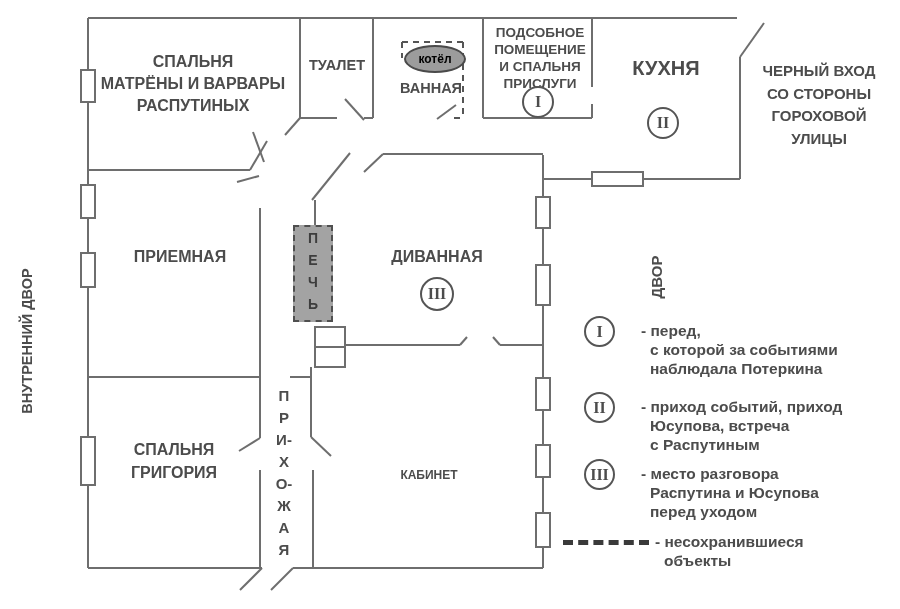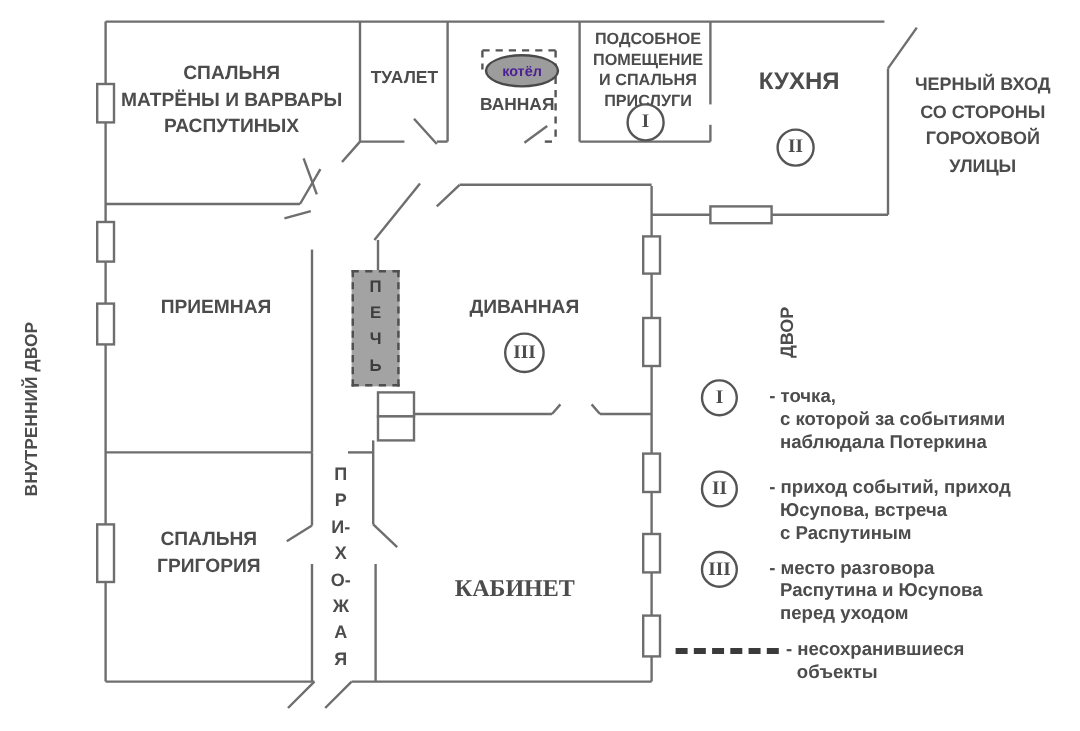--- a/index.html
+++ b/index.html
@@ -10,21 +10,21 @@
   .vert{transform:rotate(-90deg);}
   .circle{position:absolute;border:2px solid #555;border-radius:50%;background:#fff;
           display:flex;align-items:center;justify-content:center;
           font-family:"Liberation Serif",serif;font-weight:bold;color:#4c4c4c;}
   .stove{position:absolute;left:293px;top:225px;width:36px;height:93px;background:#a3a3a3;
          border:2px dashed #4f4f4f;display:flex;align-items:center;justify-content:center;}
   .stove-txt{writing-mode:vertical-rl;text-orientation:upright;letter-spacing:6px;
              font-size:14px;font-weight:bold;color:#3d3d3d;}
   .boiler{position:absolute;left:404px;top:45px;width:58px;height:24px;background:#9c9c9c;
           border:2px solid #4a4a4a;border-radius:50%;display:flex;align-items:center;
-          justify-content:center;font-size:12px;font-weight:bold;color:#4c1d95;}
+          justify-content:center;font-size:12px;font-weight:bold;color:#000000;}
   .hall-letters{position:absolute;left:272px;top:385px;width:24px;font-size:15px;
                 font-weight:bold;text-align:center;line-height:22px;}
   .legend-text{position:absolute;left:641px;font-size:15.5px;font-weight:bold;
                line-height:19px;text-align:left;}
   .legend-text div+div{padding-left:9px;}
   .dash-sample{position:absolute;left:563px;top:540px;width:86px;height:0;
                border-top:5px dashed #3a3a3a;}
 </style>
 </head>
 <body>
@@ -160,27 +160,27 @@
     <div>П</div>
     <div>Р</div>
     <div>И-</div>
     <div>Х</div>
     <div>О-</div>
     <div>Ж</div>
     <div>А</div>
     <div>Я</div>
   </div>
 
-  <div class="lbl" style="left:369px;top:480px;width:120px;font-size:20px;font-family:Liberation Serif, serif;">КАБИНЕТ</div>
+  <div class="lbl" style="left:369px;top:468px;width:120px;font-size:12px;">КАБИНЕТ</div>
 
   <div class="lbl" style="left:100px;top:582px;width:180px;font-size:16px;margin-top:48px;">ПАРАДНЫЙ ВХОД</div>
 
   <div class="circle" style="left:584px;top:316px;width:27px;height:27px;font-size:16px;">I</div>
   <div class="legend-text" style="top:321px;">
-    <div>- точка,</div>
+    <div>- перед,</div>
     <div>с которой за событиями</div>
     <div>наблюдала Потеркина</div>
   </div>
 
   <div class="circle" style="left:584px;top:392px;width:27px;height:27px;font-size:16px;">II</div>
   <div class="legend-text" style="top:397px;">
     <div>- приход событий, приход</div>
     <div>Юсупова, встреча</div>
     <div>с Распутиным</div>
   </div>

